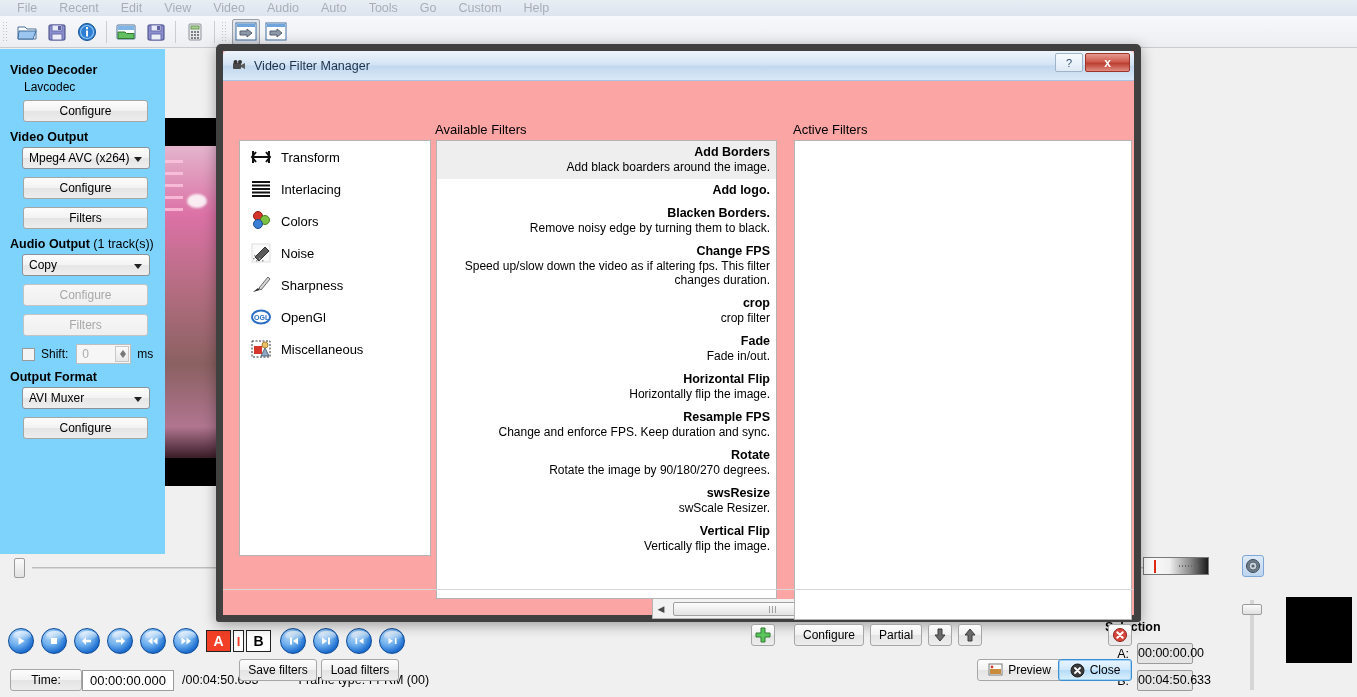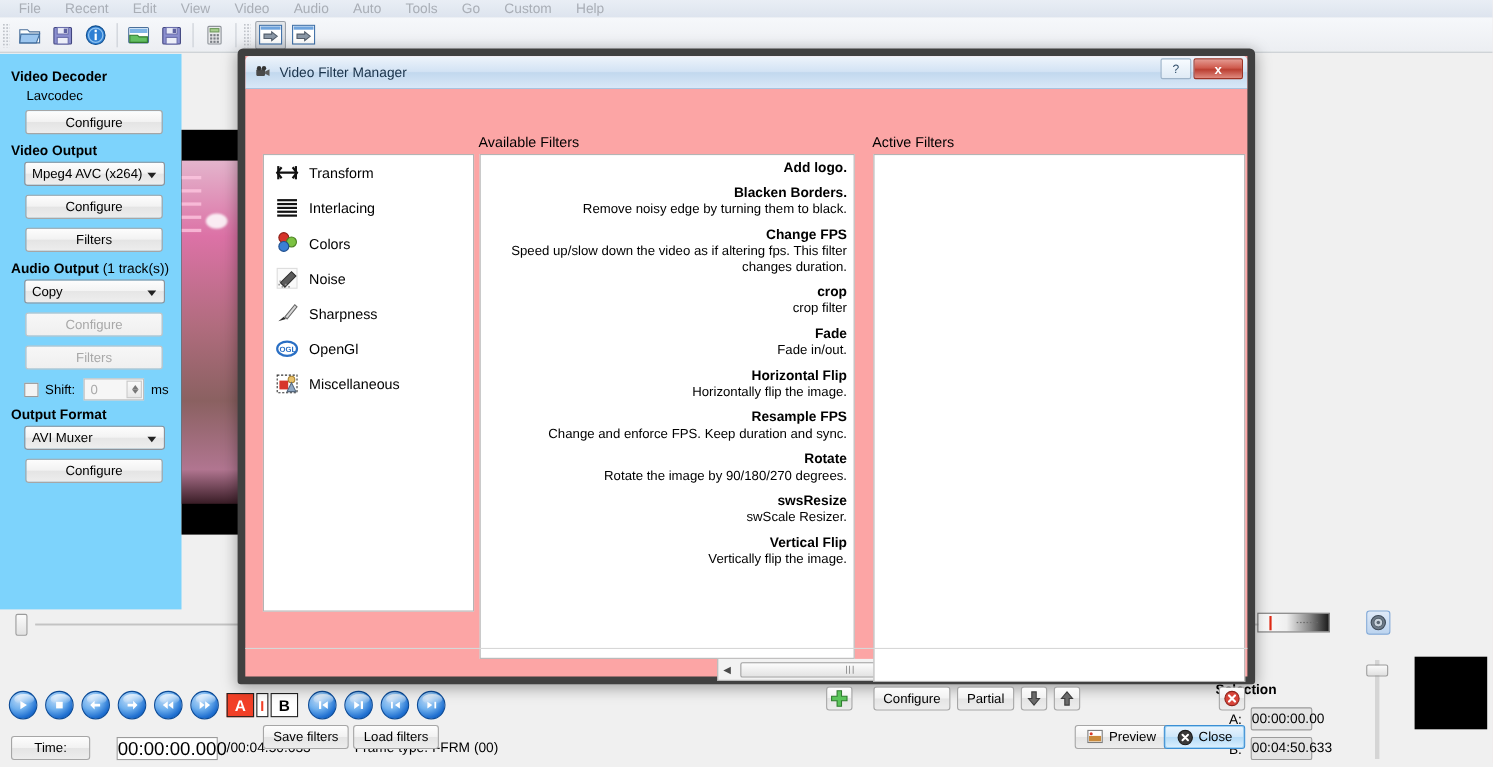--- a/index.html
+++ b/index.html
@@ -247,22 +247,22 @@
     width: 72px; height: 22px;
     background: linear-gradient(to bottom,#fdfdfd 0%,#f2f2f2 48%,#e4e4e4 50%,#ededed 100%);
     border: 1px solid #a6a6a6;
     border-radius: 3px;
     font-size: 12px; text-align: center; line-height: 20px;
   }
   .time-field {
     width: 92px; height: 21px;
     background: #fff;
     border: 1px solid #9b9b9b;
-    margin-left: 24px;
-    font-size: 17px; text-align: center; line-height: 19px;
+    margin-left: 0;
+    font-size: 13px; text-align: center; line-height: 19px;
   }
   .dur-lab { margin-left: 8px; font-size: 12.5px; }
   .frame-lab { margin-left: 40px; font-size: 12.5px; }
 
   
   .vol-meter {
     position: absolute; left: 1143px; top: 557px;
     width: 66px; height: 18px;
     background: linear-gradient(to right,#ffffff 0%,#efefef 40%,#8a8a8a 72%,#1a1a1a 100%);
     border: 1px solid #7a7a7a;
@@ -792,20 +792,24 @@
                 <rect x="4" y="8" width="8" height="8" fill="#d7362b"></rect>
                 <circle cx="15" cy="7" r="3" fill="#e8c06a" stroke="#a8812f"></circle>
                 <path d="M11 18 L15 10 L19 18 Z" fill="#8fa8c4" stroke="#55697f"></path>
               </svg>
             </span>
             <span>Miscellaneous</span>
           </div>
         </div>
 
       <div class="listbox" id="filtlist" style="left:213px; top:59px; width:341px; height:459px;">
+          <div class="filt-item sel">
+            <div class="filt-name">Add Borders</div>
+            <div class="filt-desc">Add black boarders around the image.</div>
+          </div>
           <div class="filt-item">
             <div class="filt-name">Add logo.</div>
           </div>
           <div class="filt-item">
             <div class="filt-name">Blacken Borders.</div>
             <div class="filt-desc">Remove noisy edge by turning them to black.</div>
           </div>
           <div class="filt-item">
             <div class="filt-name">Change FPS</div>
             <div class="filt-desc">Speed up/slow down the video as if altering fps. This filter changes duration.</div>

